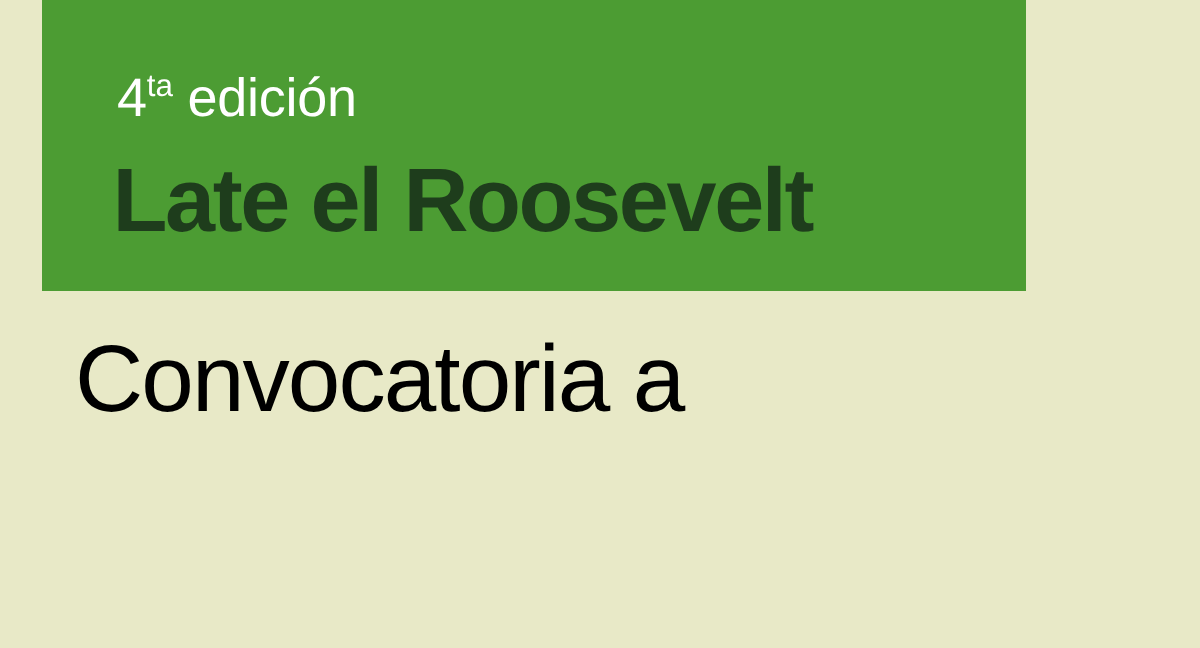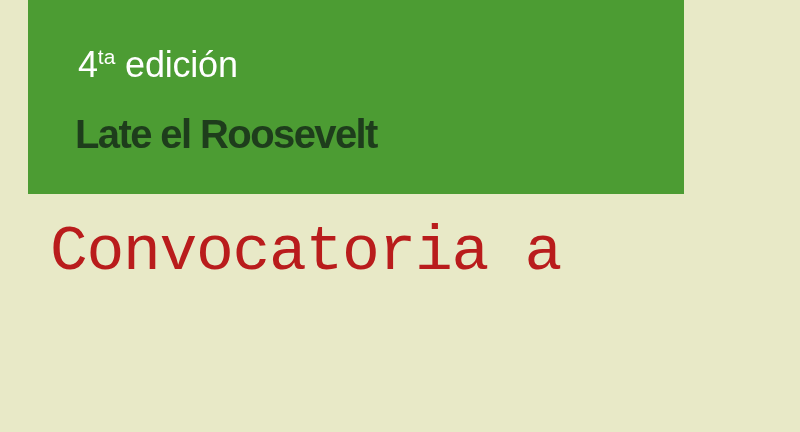--- a/index.html
+++ b/index.html
@@ -60,43 +60,43 @@
     line-height: 0;
     letter-spacing: 0;
   }
 
   .headline {
     position: absolute;
     left: -3px;
     top: 101px;
     color: #1E3D1C;
     font-family: "Liberation Sans", sans-serif;
-    font-size: 40px;
+    font-size: 60px;
     font-weight: 700;
     letter-spacing: -1.6px;
     line-height: 66px;
     white-space: nowrap;
   }
 
   
   .lower {
     position: absolute;
     left: 0;
     top: 194px;
     width: 800px;
     height: 238px;
     background: #E8E9C7;
   }
 
   .subhead {
     position: absolute;
     left: 50px;
     top: 22px;
-    color: #b91c1c;
-    font-family: Liberation Mono, monospace;
+    color: #000000;
+    font-family: Liberation Sans, sans-serif;
     font-size: 63px;
     font-weight: 300;
     letter-spacing: -1.3px;
     line-height: 74px;
     white-space: nowrap;
   }
   .subhead .l {
     display: block;
   }
 </style>

